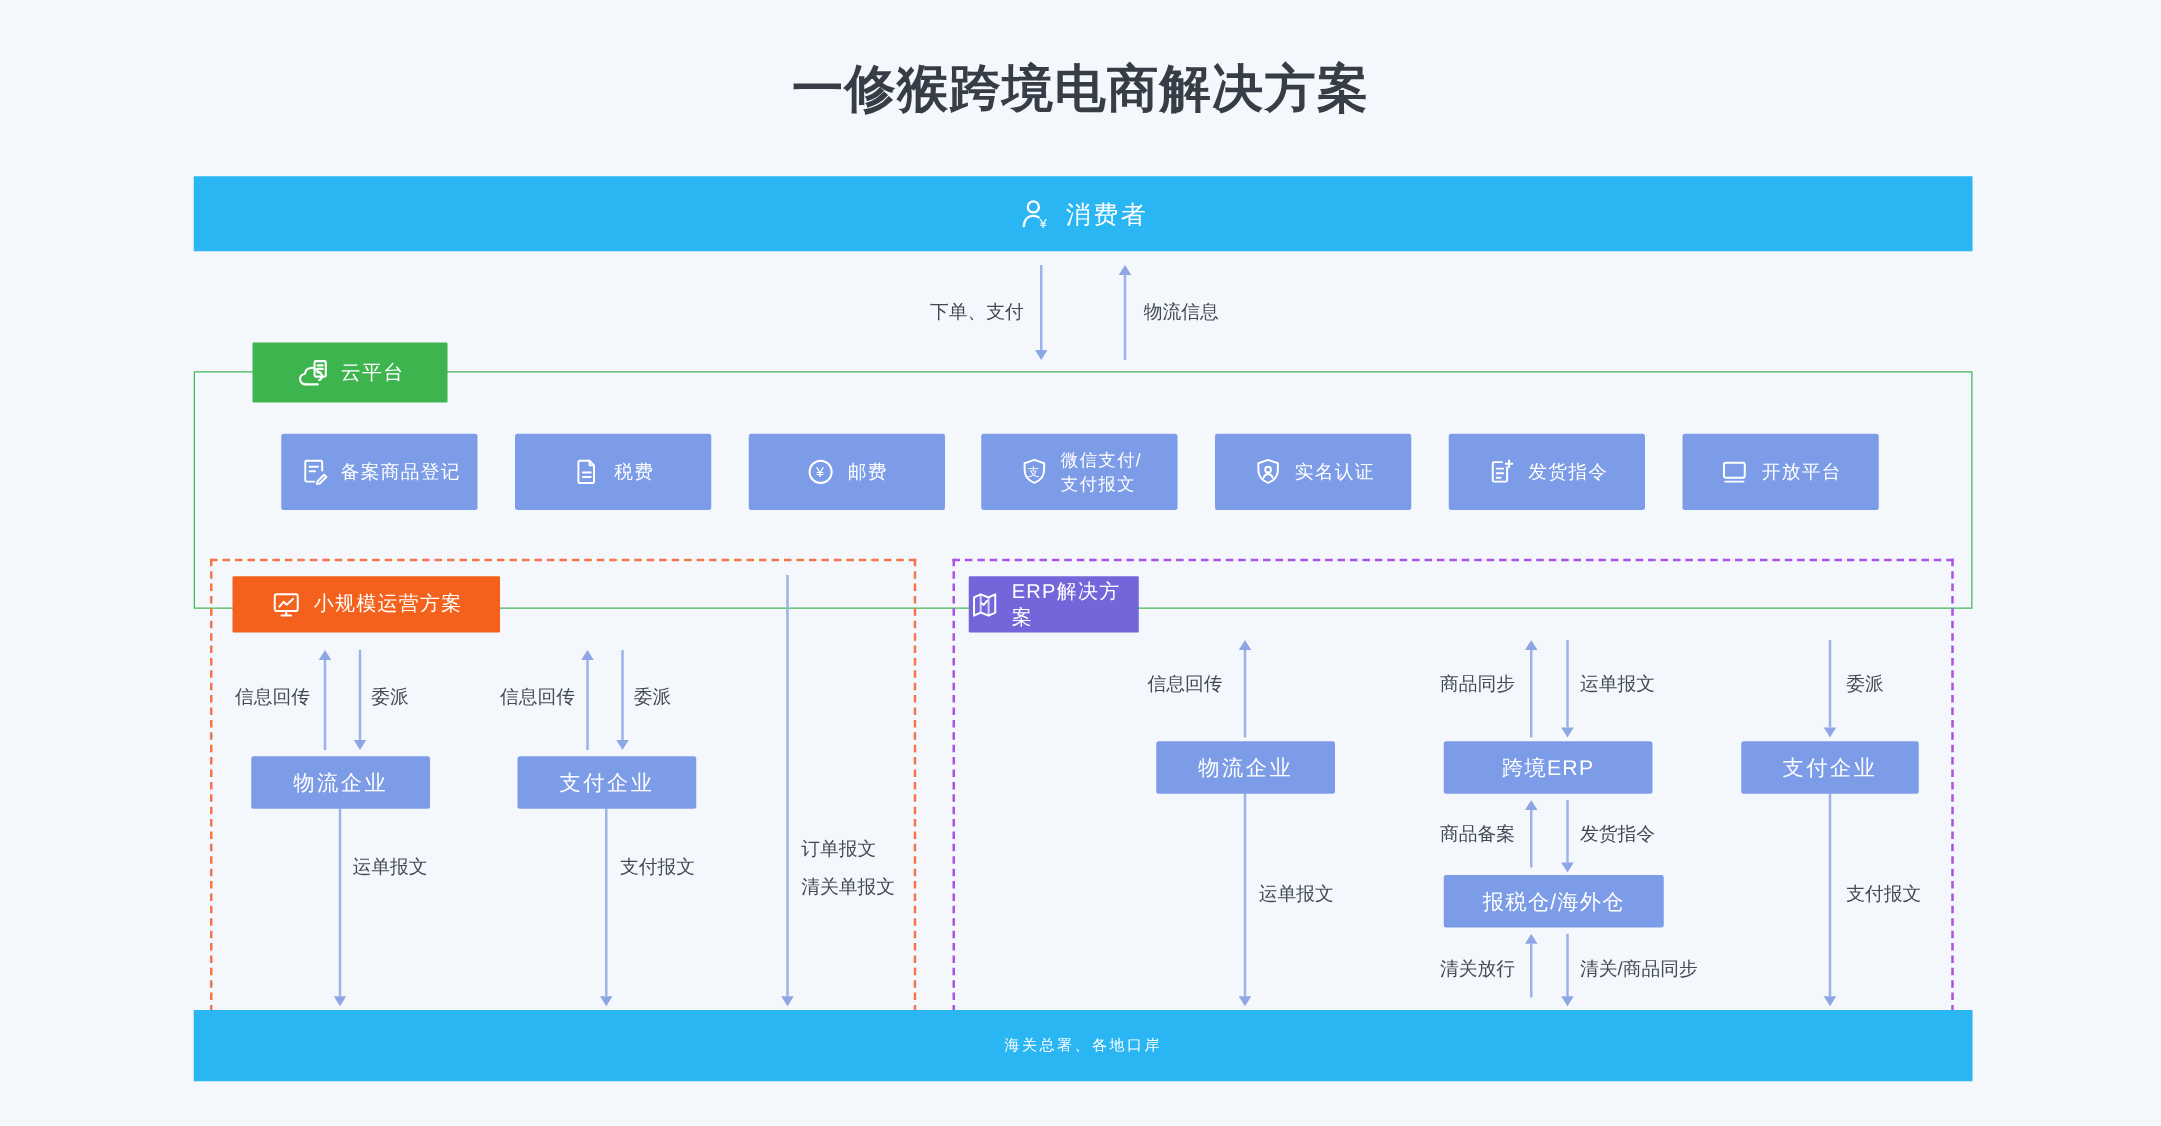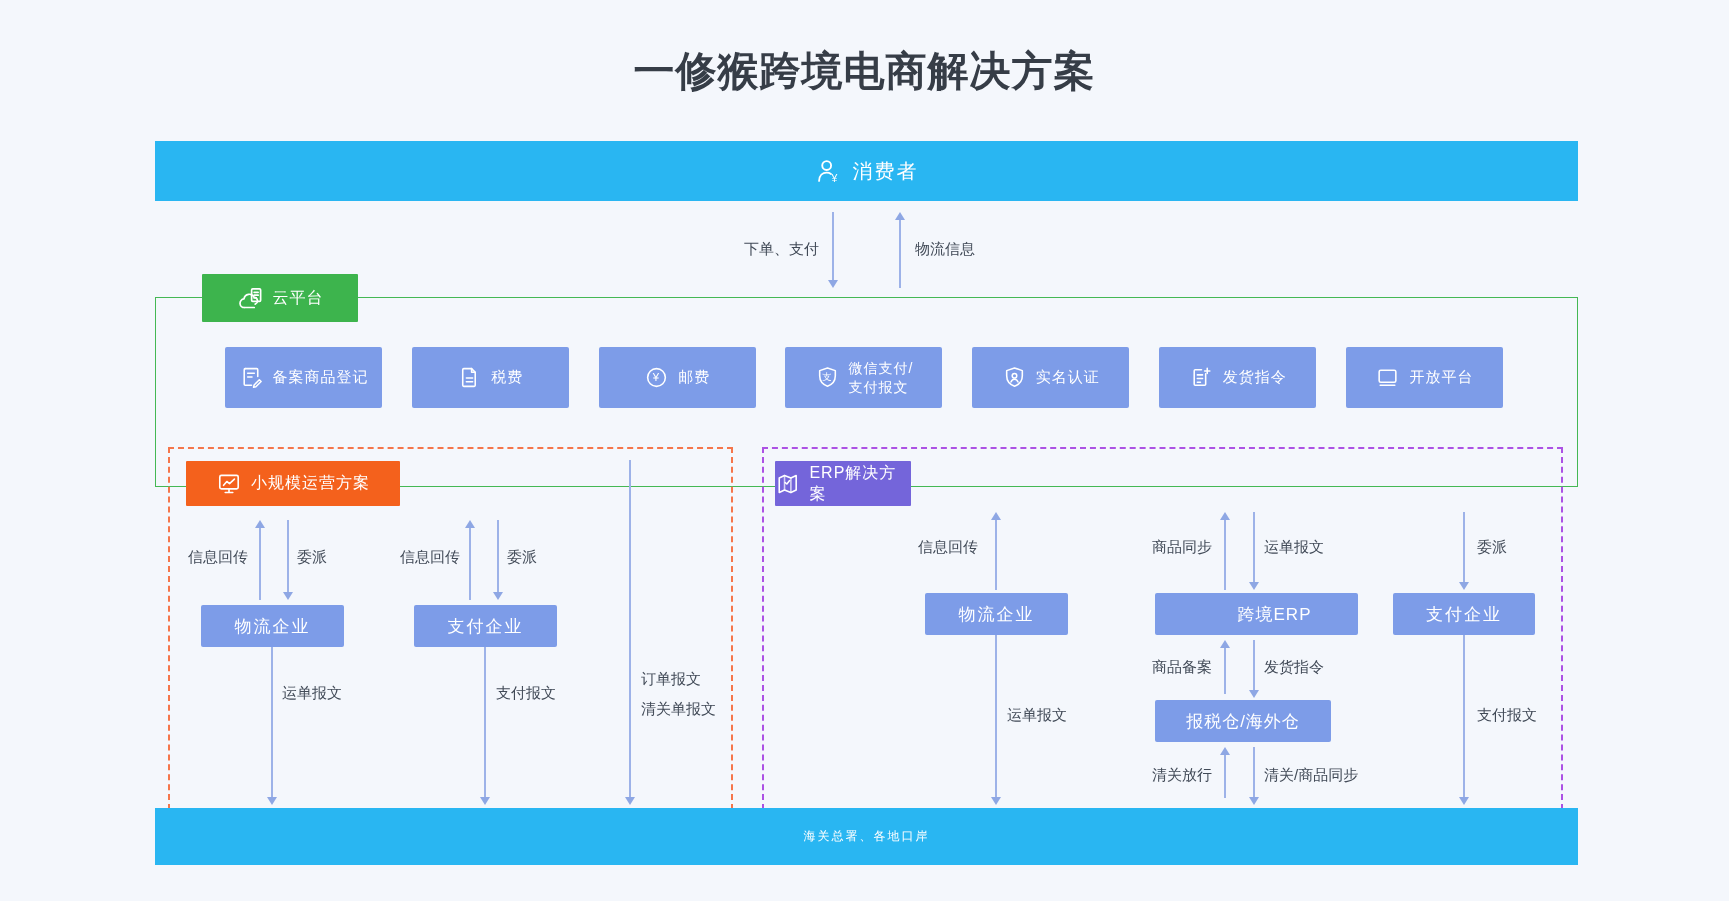--- a/index.html
+++ b/index.html
@@ -166,21 +166,21 @@
   <div class="line hu" style="left:995px;top:520px;height:70px;"></div>
   <div class="flabel" style="left:918px;top:538px;">信息回传</div>
   <div class="ebox" style="left:925px;top:593px;width:143px;">物流企业</div>
   <div class="line hd" style="left:995px;top:635px;height:162px;"></div>
   <div class="flabel" style="left:1007px;top:706px;">运单报文</div>
 
   <div class="line hu" style="left:1224px;top:520px;height:70px;"></div>
   <div class="line hd" style="left:1253px;top:512px;height:70px;"></div>
   <div class="flabel" style="left:1152px;top:538px;">商品同步</div>
   <div class="flabel" style="left:1264px;top:538px;">运单报文</div>
-  <div class="ebox" style="left:1155px;top:593px;width:167px;letter-spacing:1px;padding-left:36px;">跨境ERP</div>
+  <div class="ebox" style="left:1155px;top:593px;width:167px;letter-spacing:1px;">跨境ERP</div>
   <div class="line hu" style="left:1224px;top:648px;height:46px;"></div>
   <div class="line hd" style="left:1253px;top:640px;height:50px;"></div>
   <div class="flabel" style="left:1152px;top:658px;">商品备案</div>
   <div class="flabel" style="left:1264px;top:658px;">发货指令</div>
   <div class="ebox" style="left:1155px;top:700px;width:176px;letter-spacing:1px;">报税仓/海外仓</div>
   <div class="line hu" style="left:1224px;top:755px;height:43px;"></div>
   <div class="line hd" style="left:1253px;top:747px;height:50px;"></div>
   <div class="flabel" style="left:1152px;top:766px;">清关放行</div>
   <div class="flabel" style="left:1264px;top:766px;">清关/商品同步</div>
 

